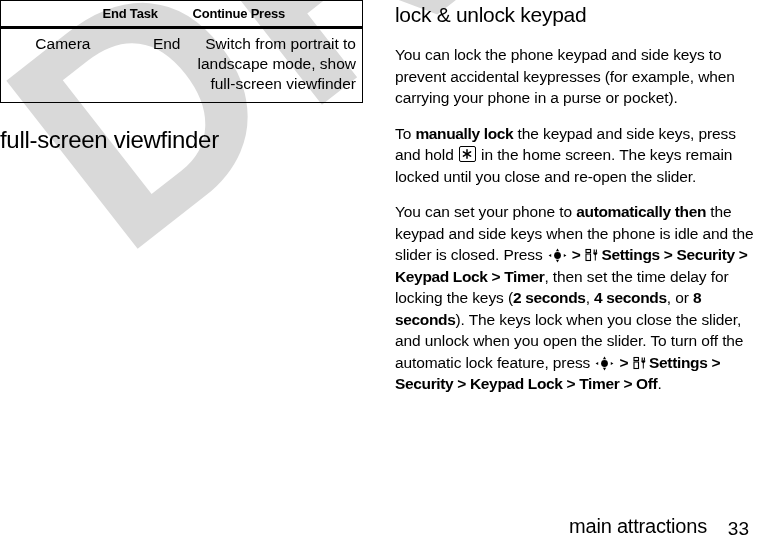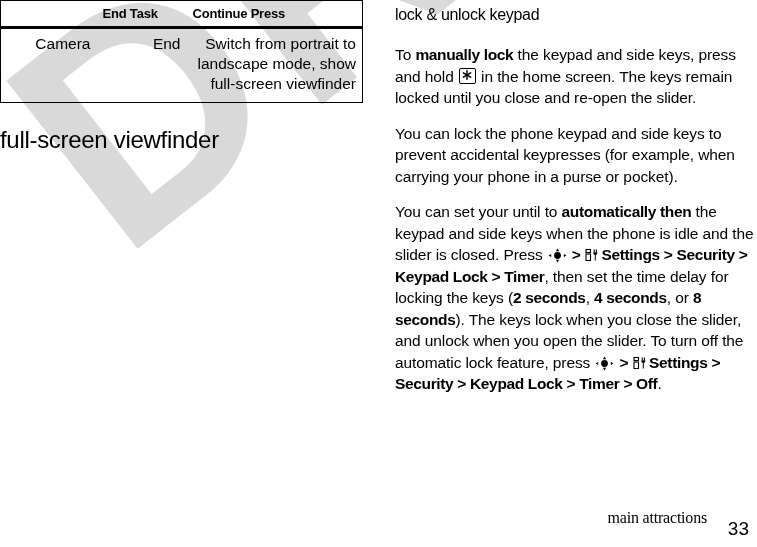--- a/index.html
+++ b/index.html
@@ -109,21 +109,21 @@
     font-weight: 400;
     font-size: 24px;
     line-height: 28px;
     letter-spacing: -0.3px;
     margin: 23px 0 12px 0;
     padding: 0;
   }
   h1.section-main {
     font-family: "Liberation Sans", sans-serif;
     font-weight: 400;
-    font-size: 16px;
+    font-size: 21px;
     line-height: 30px;
     letter-spacing: -0.3px;
     margin: 0 0 14px 0;
     padding: 0;
   }
   p.body {
     font-family: "Liberation Sans", sans-serif;
     font-weight: 400;
     font-size: 15.5px;
     line-height: 21.5px;
@@ -174,24 +174,24 @@
   #footer {
     position: absolute;
     left: 0;
     bottom: 6px;
     width: 757px;
     height: 30px;
   }
   #footer .f-title {
     position: absolute;
     right: 50px;
-    bottom: 14px;
-    font-family: Liberation Serif, serif;
-    font-weight: 400;
-    font-size: 16px;
+    bottom: 3px;
+    font-family: Liberation Sans, sans-serif;
+    font-weight: 400;
+    font-size: 20px;
     letter-spacing: -0.2px;
   }
   #footer .f-page {
     position: absolute;
     right: 8px;
     bottom: 1px;
     font-family: "Liberation Sans", sans-serif;
     font-weight: 400;
     font-size: 19px;
   }
@@ -232,31 +232,31 @@
     <h2 class="section">full-screen viewfinder</h2>
 
 
 
   </div>
 
   <div class="col-right">
 
     <h1 class="section-main">lock &amp; unlock keypad</h1>
 
+    <p class="body">You can lock the phone keypad and side keys to prevent accidental keypresses (for example, when carrying your phone in a purse or pocket).</p>
+
     <p class="body"><span>To </span><b>manually lock</b><span> the keypad and side keys, press and hold </span><span class="key-star"><svg width="12" height="12" viewBox="0 0 12 12">
             <g stroke="#000" stroke-width="1.5" stroke-linecap="round">
               <line x1="6" y1="1.8" x2="6" y2="10.2"></line>
               <line x1="2.4" y1="3.9" x2="9.6" y2="8.1"></line>
               <line x1="9.6" y1="3.9" x2="2.4" y2="8.1"></line>
             </g>
           </svg></span><span> in the home screen. The keys remain locked until you close and re-open the slider.</span></p>
 
-    <p class="body">You can lock the phone keypad and side keys to prevent accidental keypresses (for example, when carrying your phone in a purse or pocket).</p>
-
-    <p class="body"><span>You can set your until to </span><b>automatically then</b><span> the keypad and side keys when the phone is idle and the slider is closed. Press </span><span class="key-nav"><svg width="19" height="15" viewBox="0 0 19 15">
+    <p class="body"><span>You can set your phone to </span><b>automatically then</b><span> the keypad and side keys when the phone is idle and the slider is closed. Press </span><span class="key-nav"><svg width="19" height="15" viewBox="0 0 19 15">
             <circle cx="9.5" cy="7.5" r="3.4" fill="#000"></circle>
             <polygon points="9.5,0.6 11.1,3.2 7.9,3.2" fill="#000"></polygon>
             <polygon points="9.5,14.4 11.1,11.8 7.9,11.8" fill="#000"></polygon>
             <polygon points="0.6,7.5 3.2,5.9 3.2,9.1" fill="#000"></polygon>
             <polygon points="18.4,7.5 15.8,5.9 15.8,9.1" fill="#000"></polygon>
           </svg></span><span class="b"> &gt; </span><span class="icon-settings"><svg width="14" height="14" viewBox="0 0 14 14">
             <rect x="1" y="1.5" width="4.5" height="3" fill="none" stroke="#000" stroke-width="1.1"></rect>
             <rect x="1" y="6" width="4.5" height="6.5" fill="none" stroke="#000" stroke-width="1.1"></rect>
             <path d="M9.2 1.4 L9.2 4.2 M11.4 1.4 L11.4 4.2" stroke="#000" stroke-width="1.1" fill="none"></path>
             <path d="M8.4 4.2 L12.2 4.2 L12.2 6.0 L10.8 7.0 L10.8 12.6 L9.8 12.6 L9.8 7.0 L8.4 6.0 Z" fill="#000"></path>

